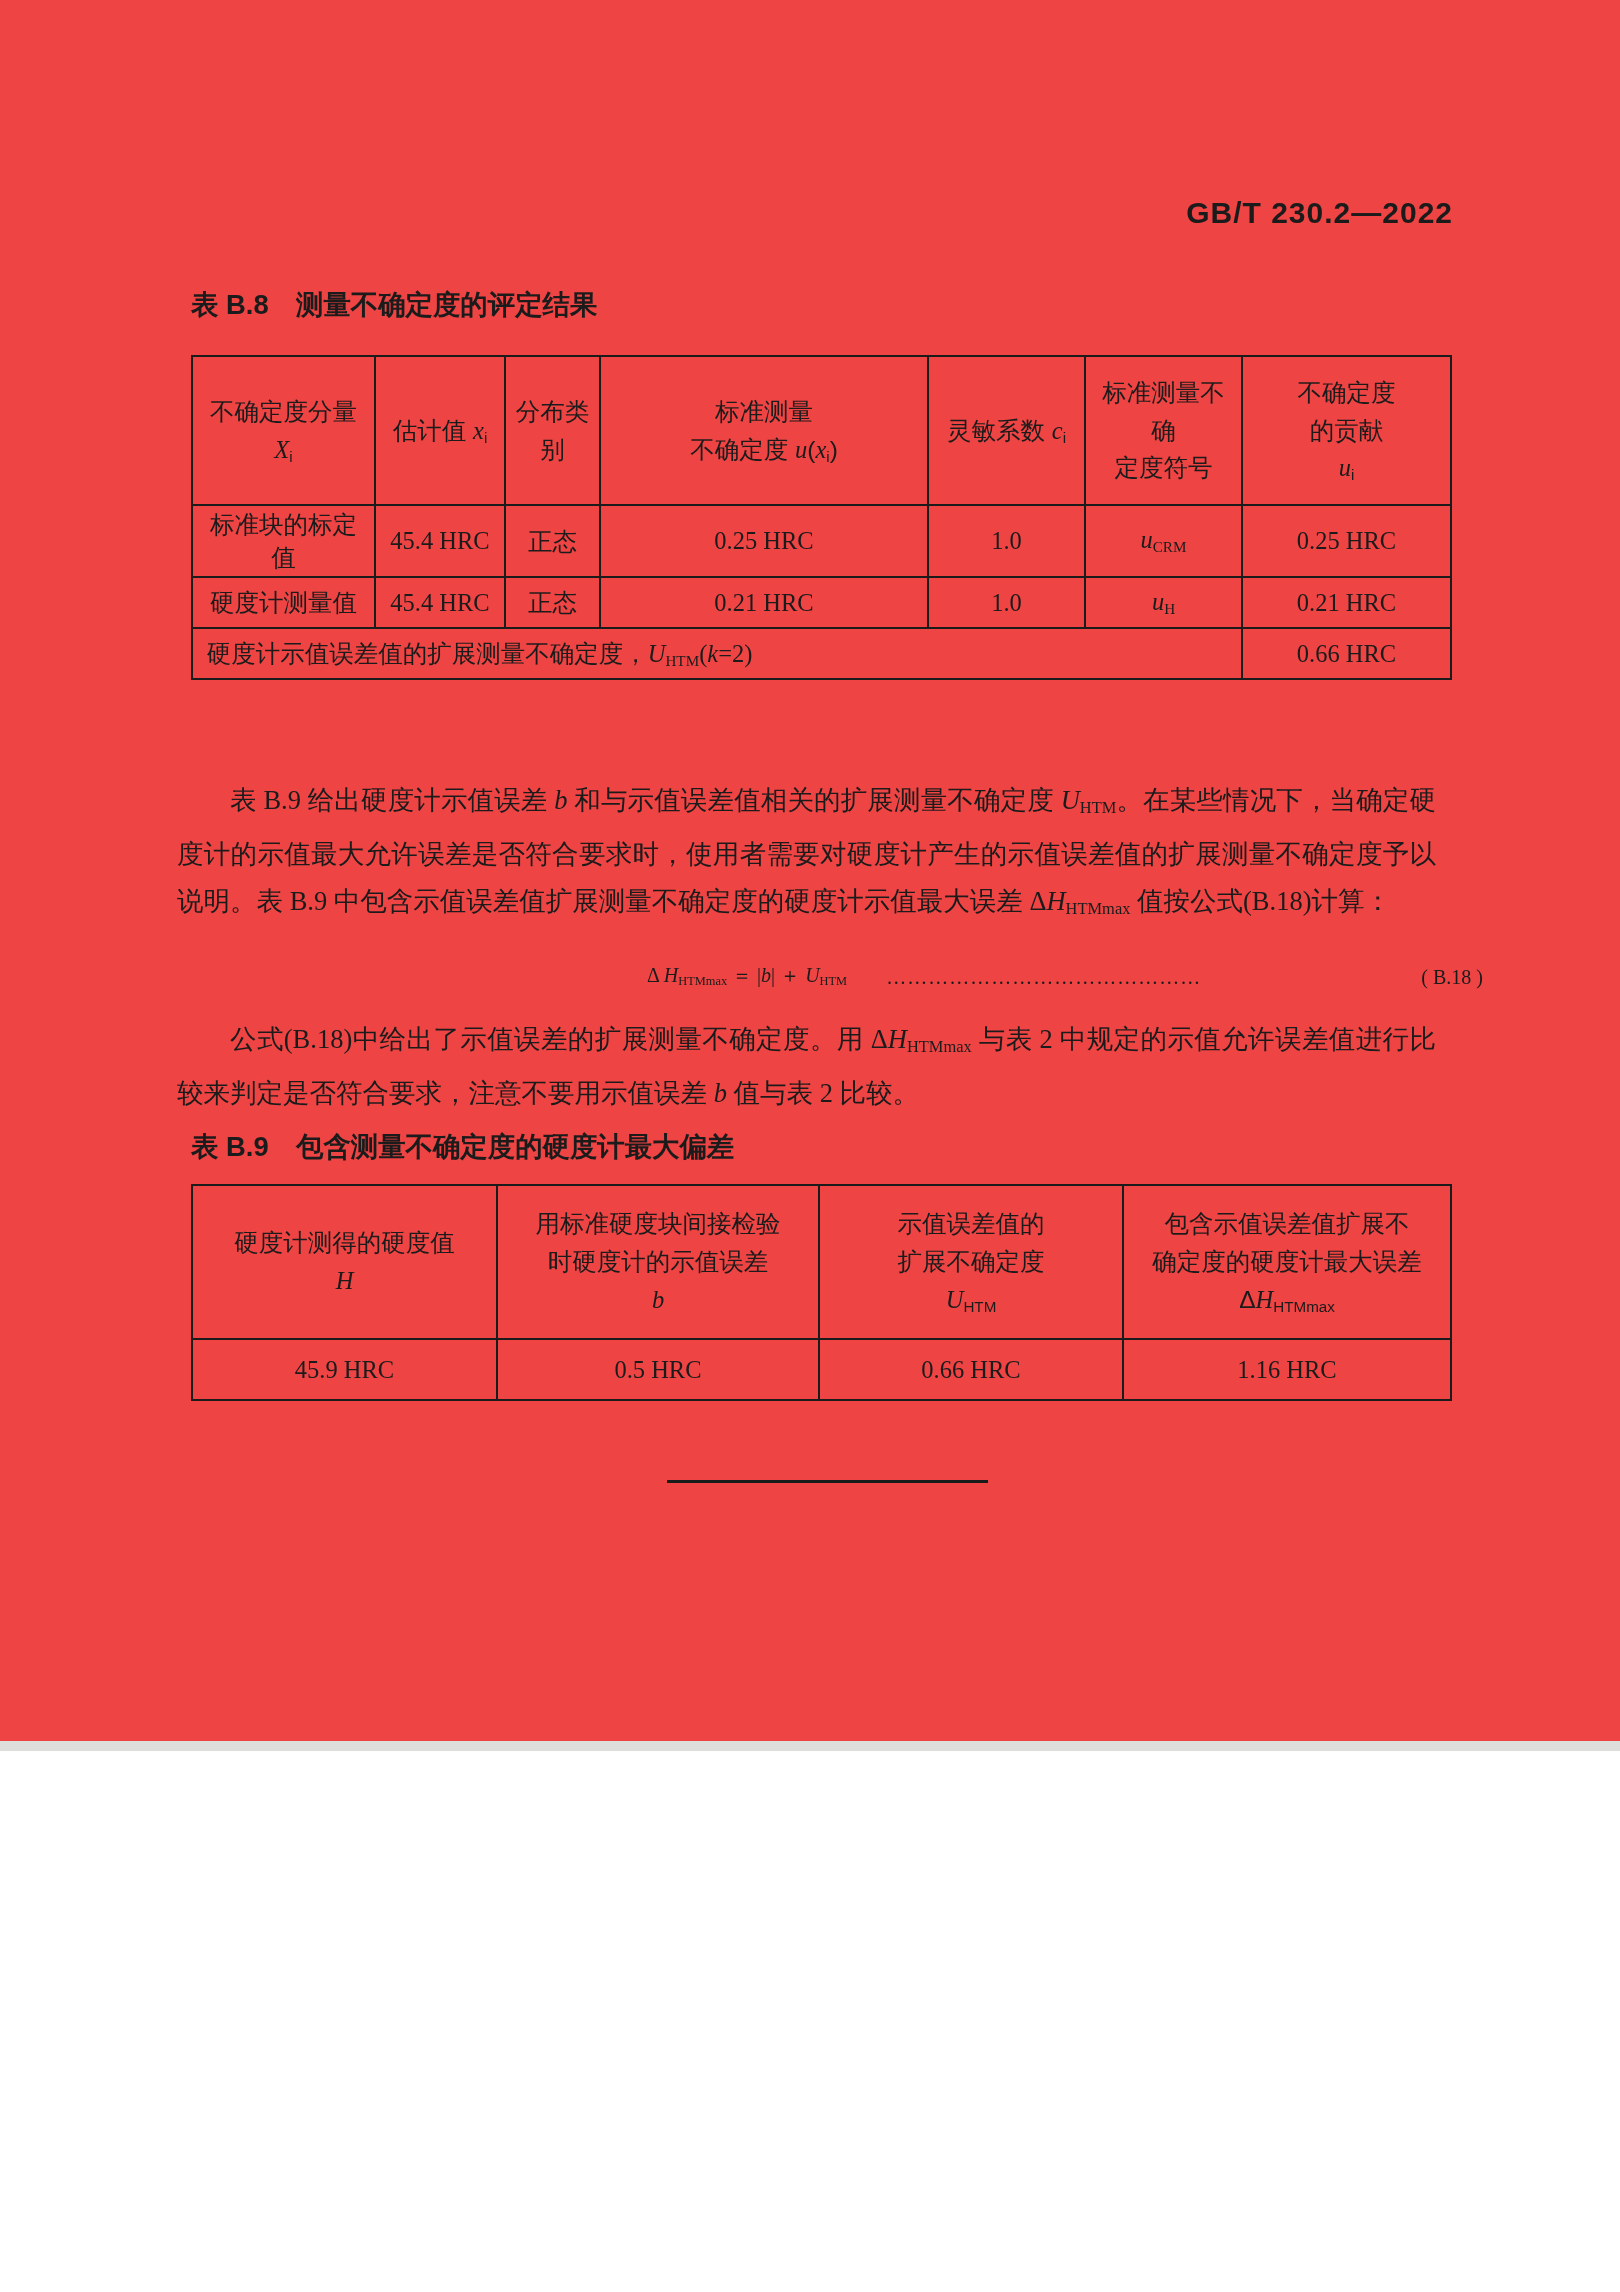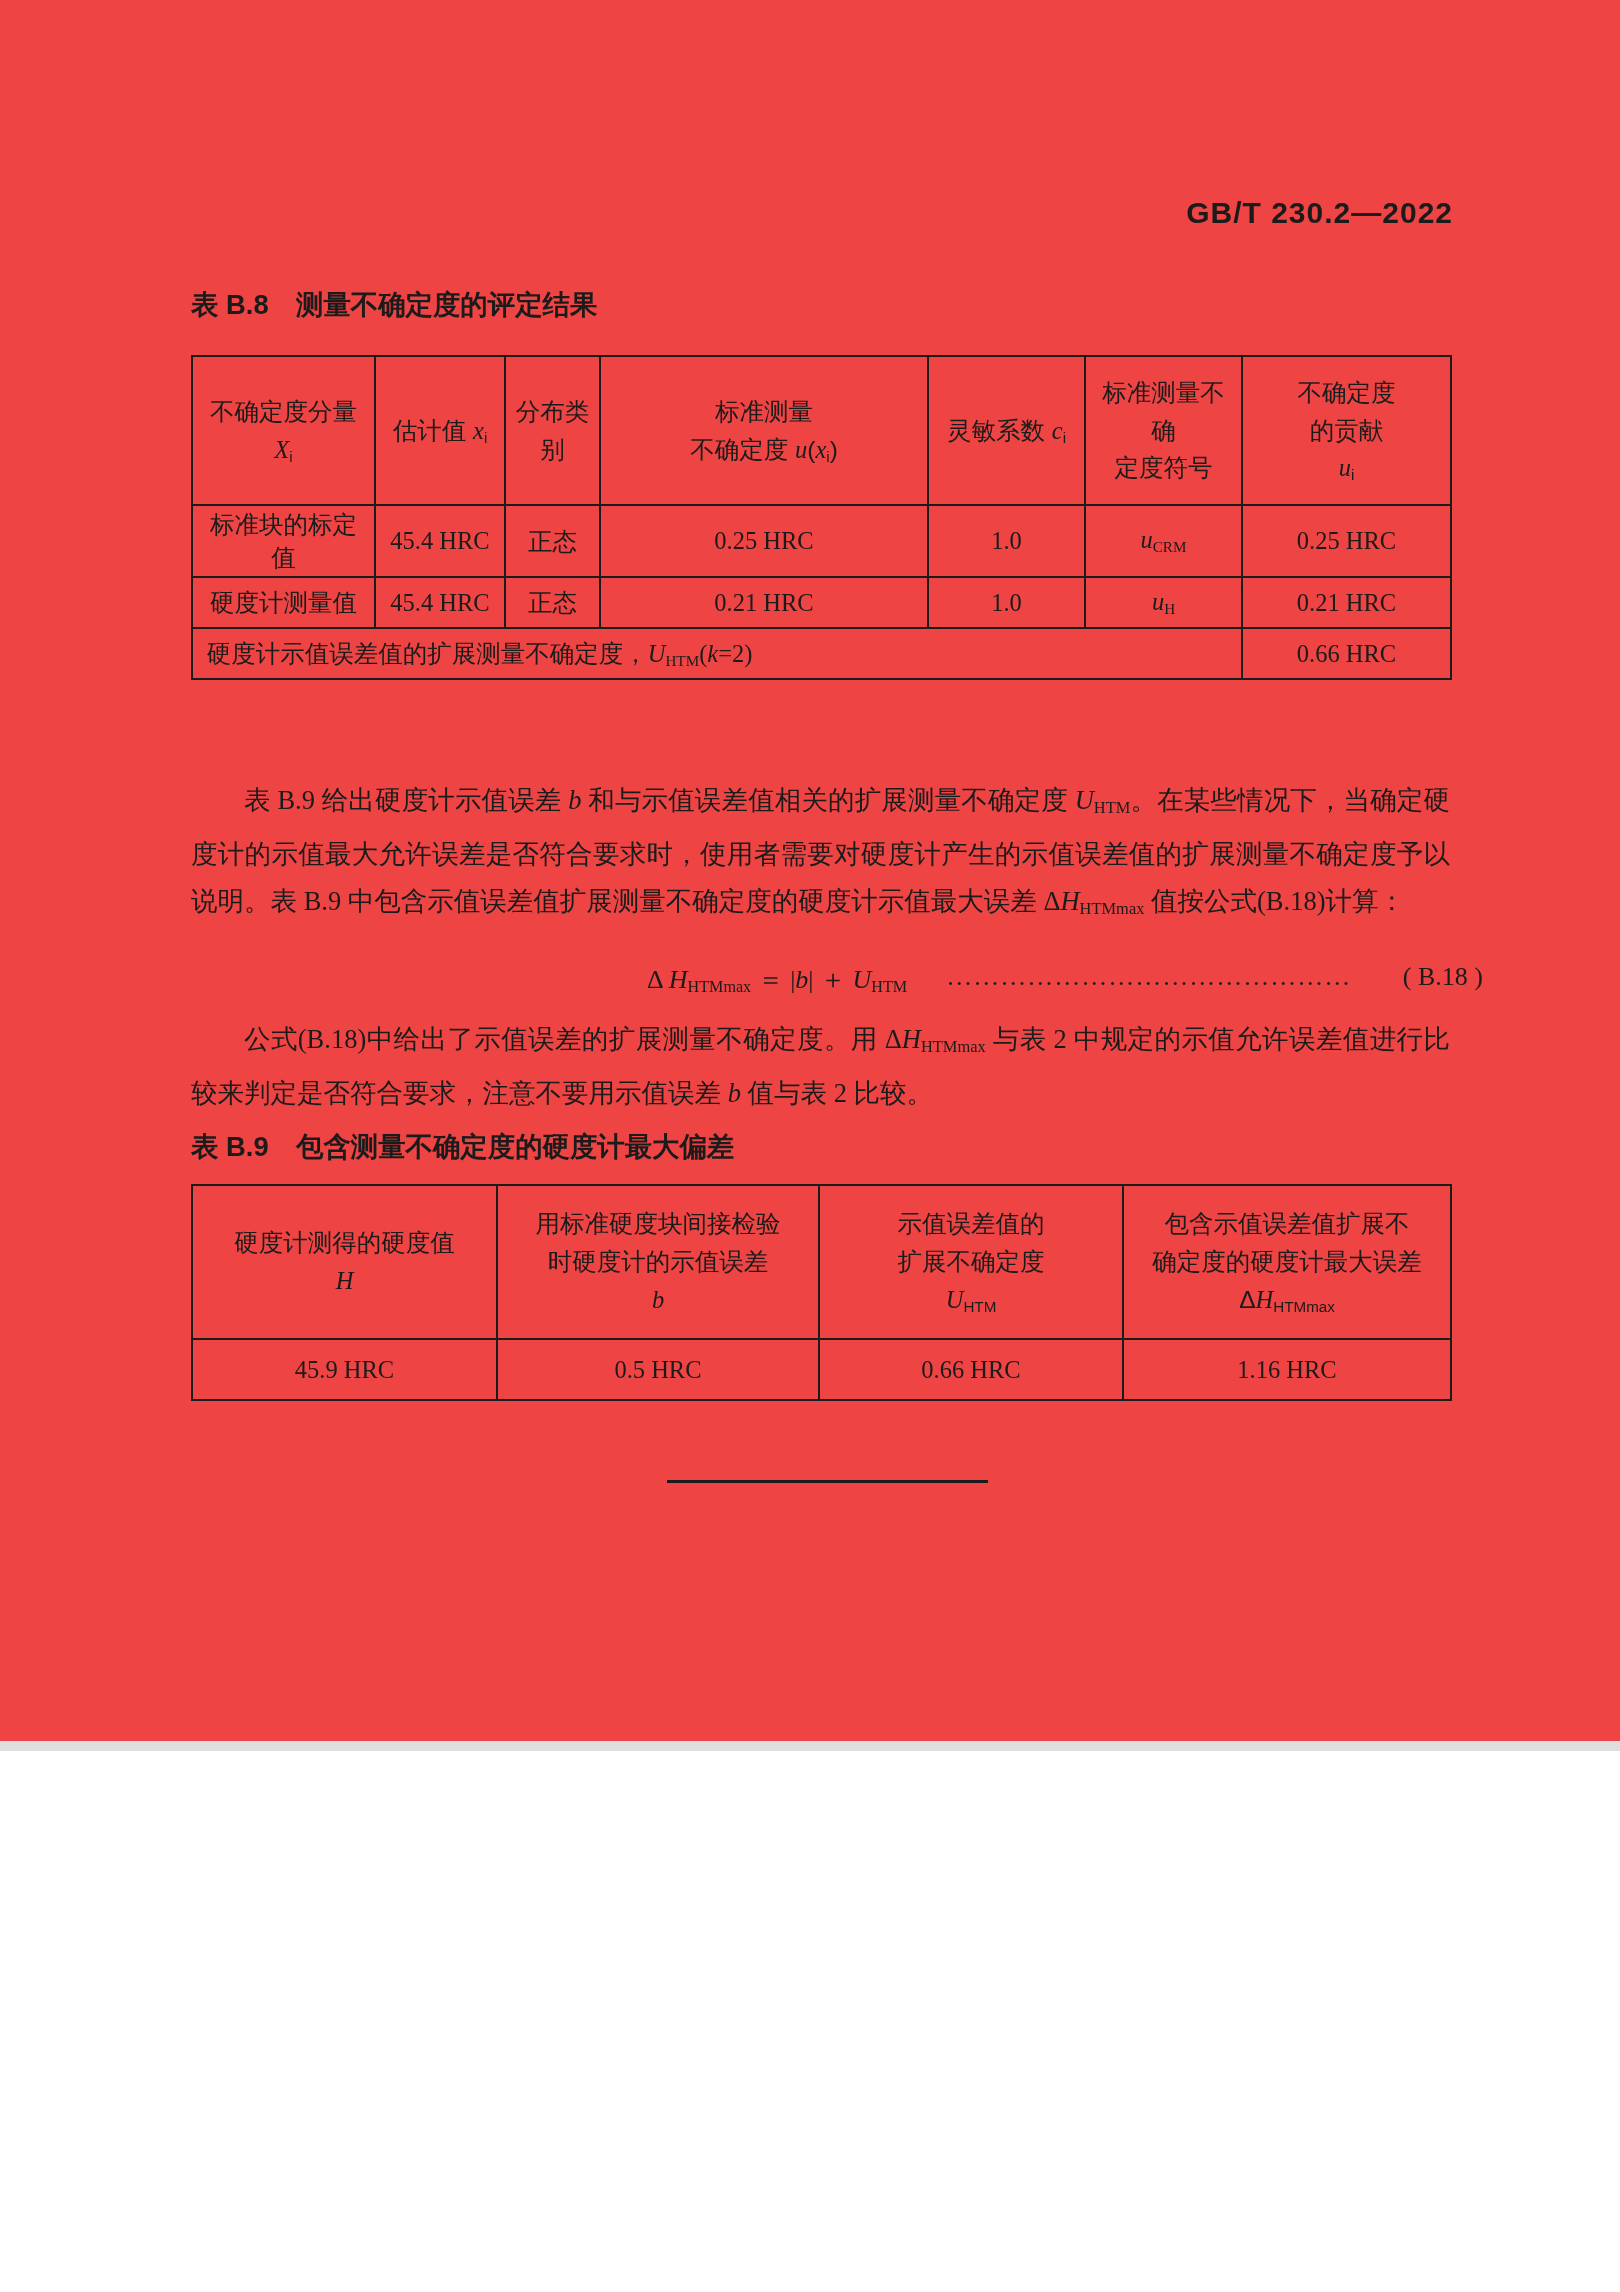--- a/index.html
+++ b/index.html
@@ -45,30 +45,30 @@
   .tbl-b8 tr.hdr { height: 149px; }
   .tbl-b8 tr.data { height: 51px; margin-top: 28px; }
   .tbl-b8 tr.sum { height: 51px; }
   .tbl-b9 tr.hdr { height: 154px; }
   .tbl-b9 tr.data { height: 61px; }
   th { font-family: "Liberation Sans", sans-serif; line-height: 1.55; }
   td.sum-label { text-align: left; padding-left: 13.7px; }
   i { font-family: "Liberation Serif", serif; font-style: italic; }
   sub { font-size: 0.62em; vertical-align: -0.25em; }
   .para {
-    position: absolute; left: 191px; width: 1259px;
+    position: absolute; left: 177px; width: 1259px;
     font-size: 26.5px; line-height: 47px;
     text-align: justify; text-indent: 2em;
   }
   .para-1 { top: 777px; }
   .para-2 { top: 1016px; }
   .formula-row {
     position: absolute; left: 191px; width: 1292px; top: 962px;
-    display: flex; align-items: flex-start;
-    font-size: 26px;
+    display: flex; align-items: flex-end;
+    font-size: 20px;
   }
   .formula-body { margin-left: 456px; white-space: nowrap; }
   .formula-leader {
     flex: 1; overflow: hidden; white-space: nowrap;
     padding-left: 39px; letter-spacing: 1px;
   }
   .formula-number { white-space: nowrap; }
   .end-divider {
     position: absolute; top: 1480px; left: 667px;
     width: 321px; height: 2.9px; background: #1b1b1b;

